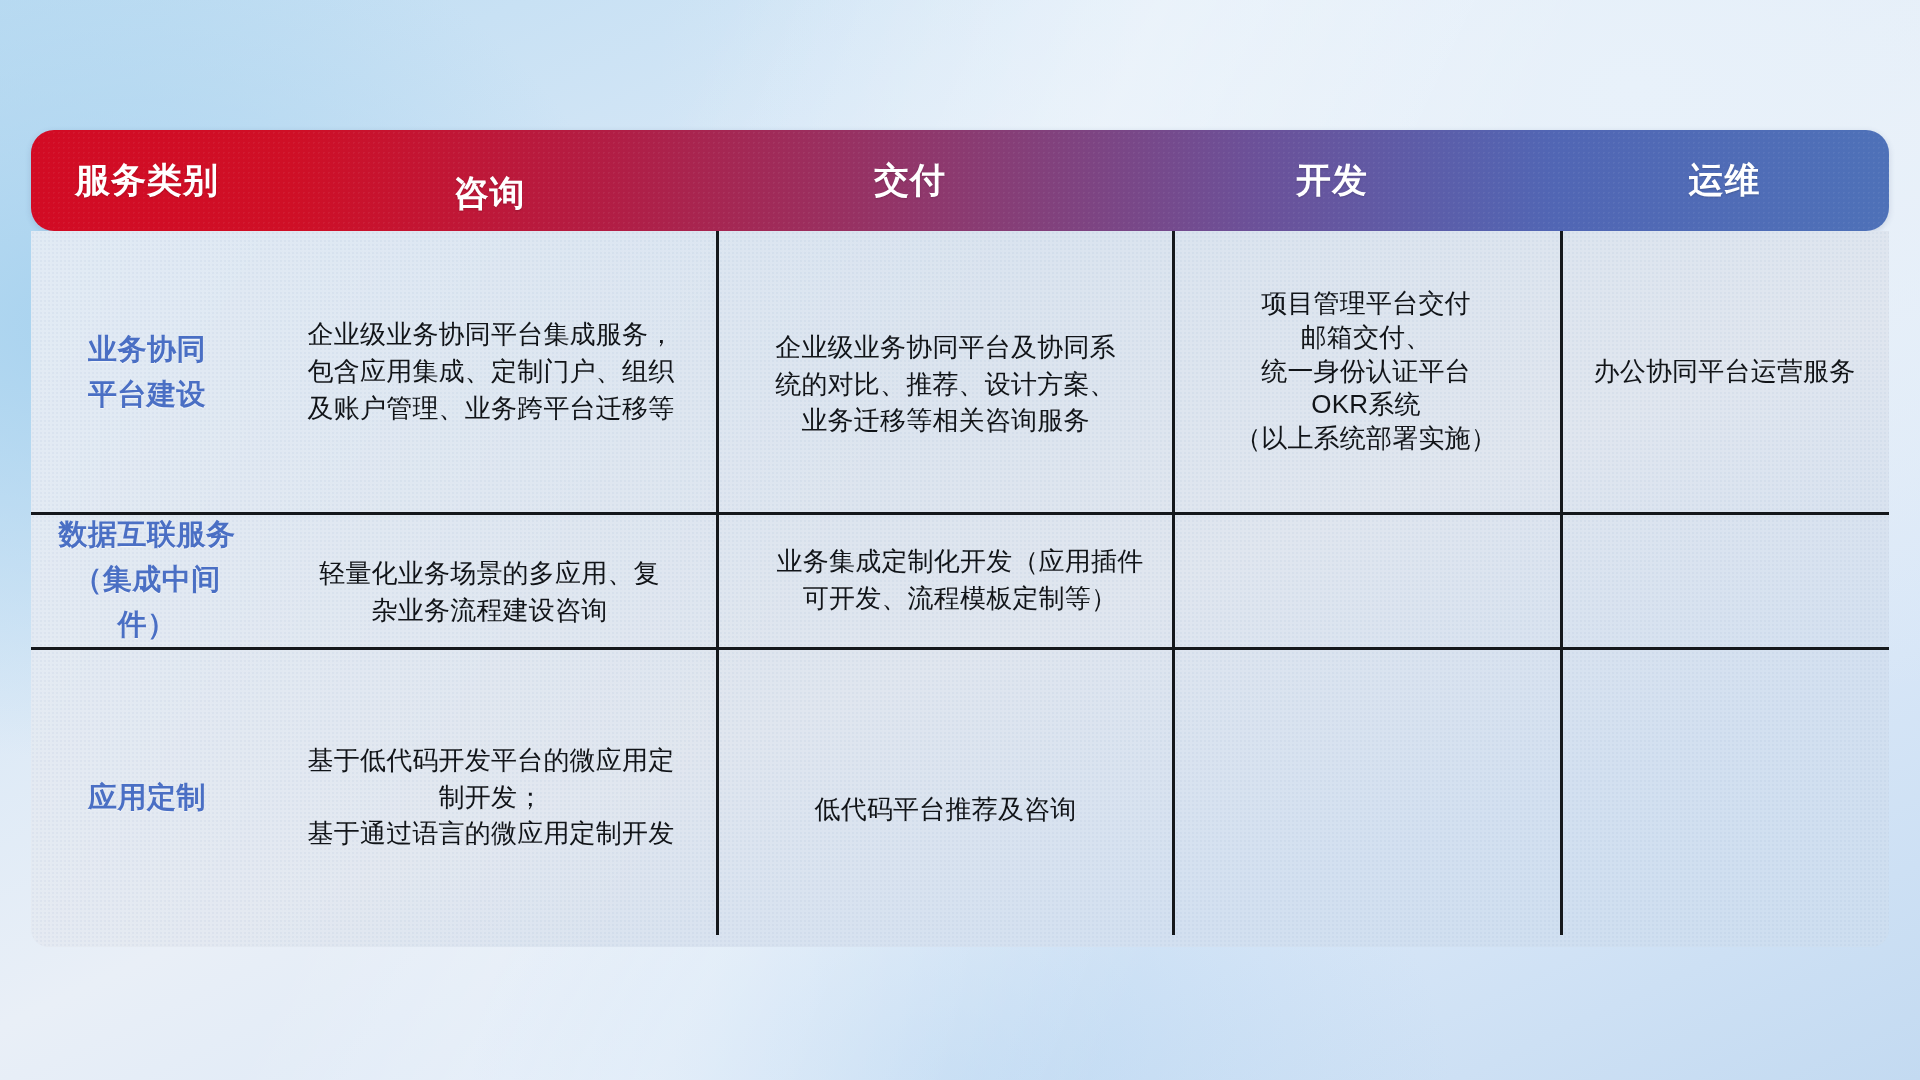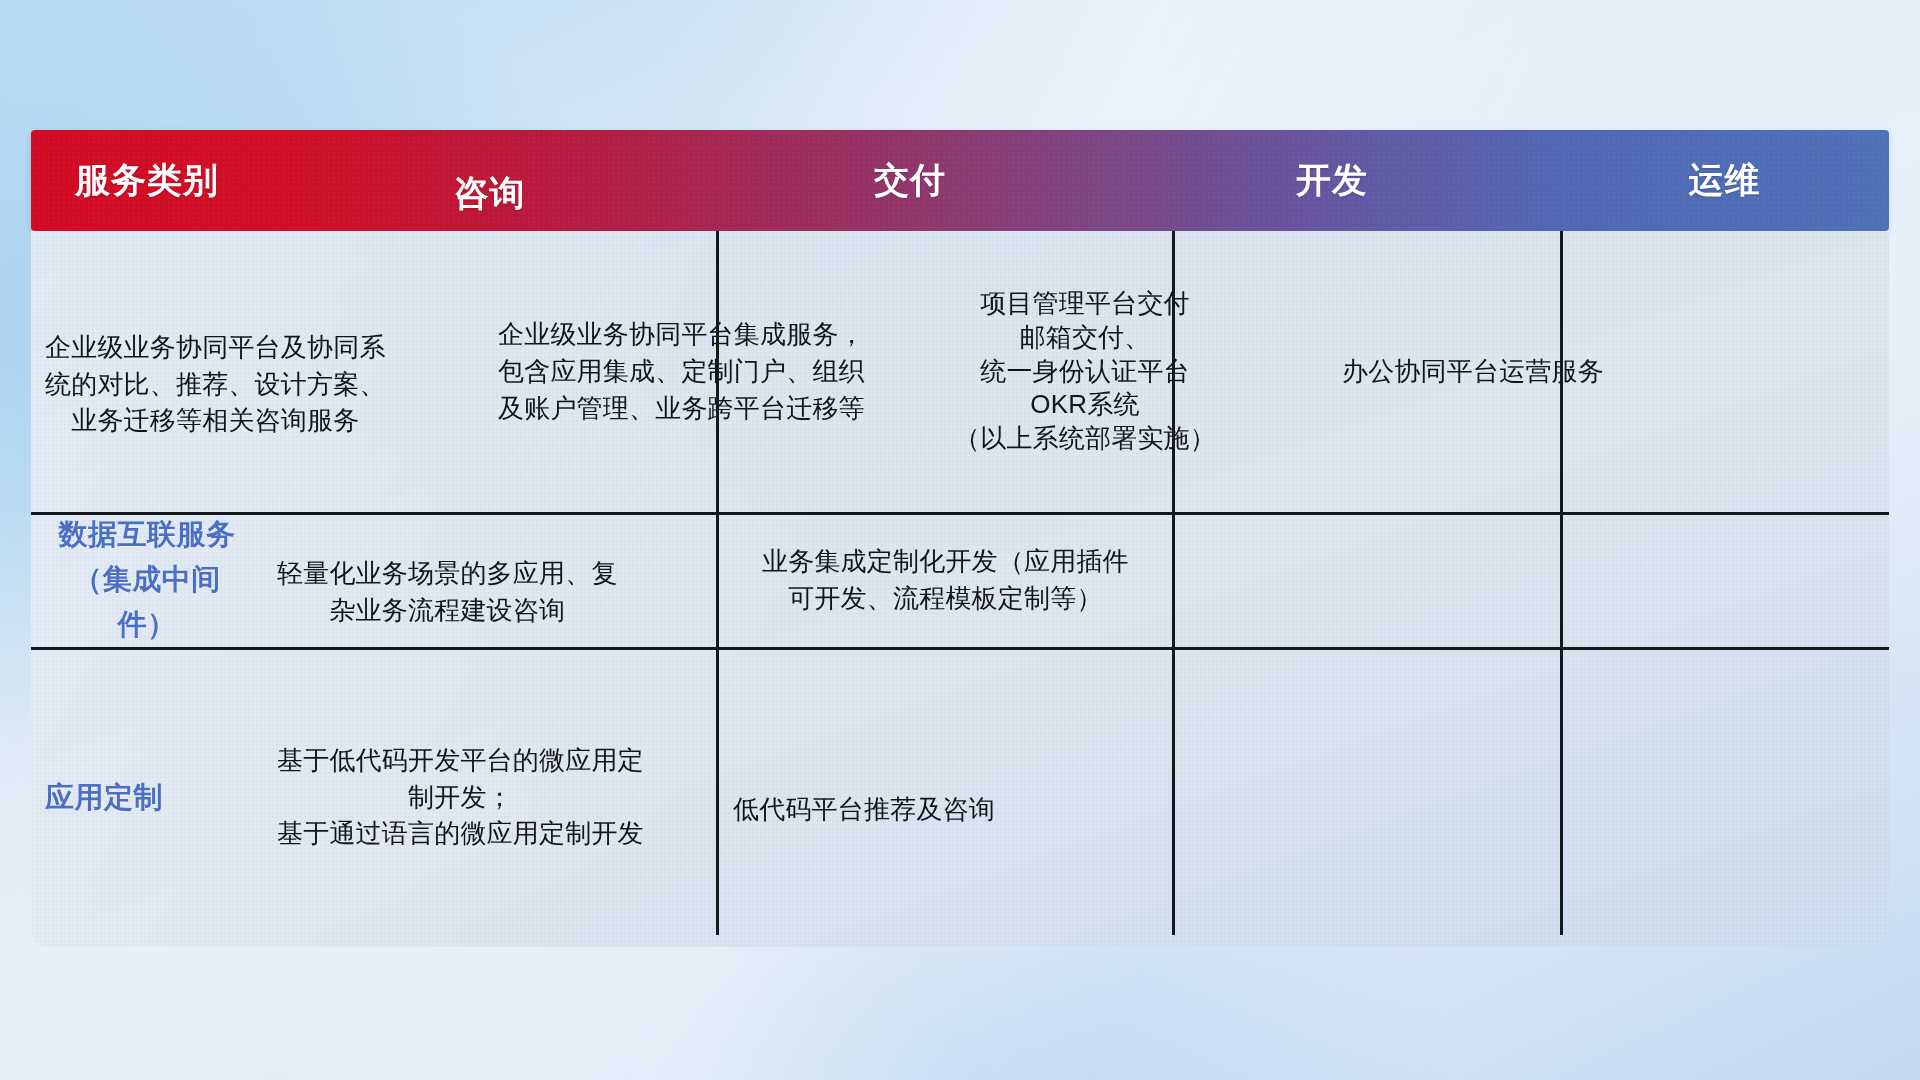--- a/index.html
+++ b/index.html
@@ -36,21 +36,21 @@
     height: 817px;
   }
 
   
   .thead {
     position: absolute;
     left: 0;
     top: 0;
     width: 1858px;
     height: 101px;
-    border-radius: 4px;
+    border-radius: 23px;
     background: linear-gradient(90deg,
         #d20b24 0%,
         #cf0f26 14%,
         #b21d44 31%,
         #8b3a70 50%,
         #6b5199 66%,
         #5166b4 82%,
         #4e71b8 100%);
     display: flex;
     align-items: center;
@@ -111,21 +111,21 @@
   }
   .row-1 { top: 0;   height: 281px; }
   .row-2 { top: 281px; height: 135px; }
   .row-3 { top: 416px; height: 300px; }
 
   .cell {
     position: relative;
     height: 100%;
     display: flex;
     align-items: center;
-    justify-content: flex-start;
+    justify-content: center;
     text-align: center;
     box-sizing: border-box;
     padding: 0 14px;
   }
 
   .c-cat  { width: 232px; }
   .c-con  { width: 453px; margin-top: 25px; }
   .c-dev  { width: 456px; }
   .c-del  { width: 388px; }
   .c-ops  { width: 329px; }
@@ -186,29 +186,33 @@
 
   <div class="tbody">
 
     <div class="vline v1"></div>
     <div class="vline v2"></div>
     <div class="vline v3"></div>
     <div class="hline h1"></div>
     <div class="hline h2"></div>
 
     <div class="row row-1">
+      <div class="cell c-cat">
+        <span class="cat-label" style="white-space: pre-line;">业务协同
+平台建设</span>
+      </div>
+      <div class="cell c-dev">
+        <span class="cell-text" style="white-space: pre-line;">企业级业务协同平台集成服务，
+包含应用集成、定制门户、组织
+及账户管理、业务跨平台迁移等</span>
+      </div>
       <div class="cell c-con">
         <span class="cell-text" style="white-space: pre-line;">企业级业务协同平台及协同系
 统的对比、推荐、设计方案、
 业务迁移等相关咨询服务</span>
-      </div>
-      <div class="cell c-dev">
-        <span class="cell-text" style="white-space: pre-line;">企业级业务协同平台集成服务，
-包含应用集成、定制门户、组织
-及账户管理、业务跨平台迁移等</span>
       </div>
       <div class="cell c-del">
         <span class="cell-text tight" style="white-space: pre-line;">项目管理平台交付
 邮箱交付、
 统一身份认证平台
 OKR系统
 （以上系统部署实施）</span>
       </div>
       <div class="cell c-ops">
         <span class="cell-text">办公协同平台运营服务</span>

